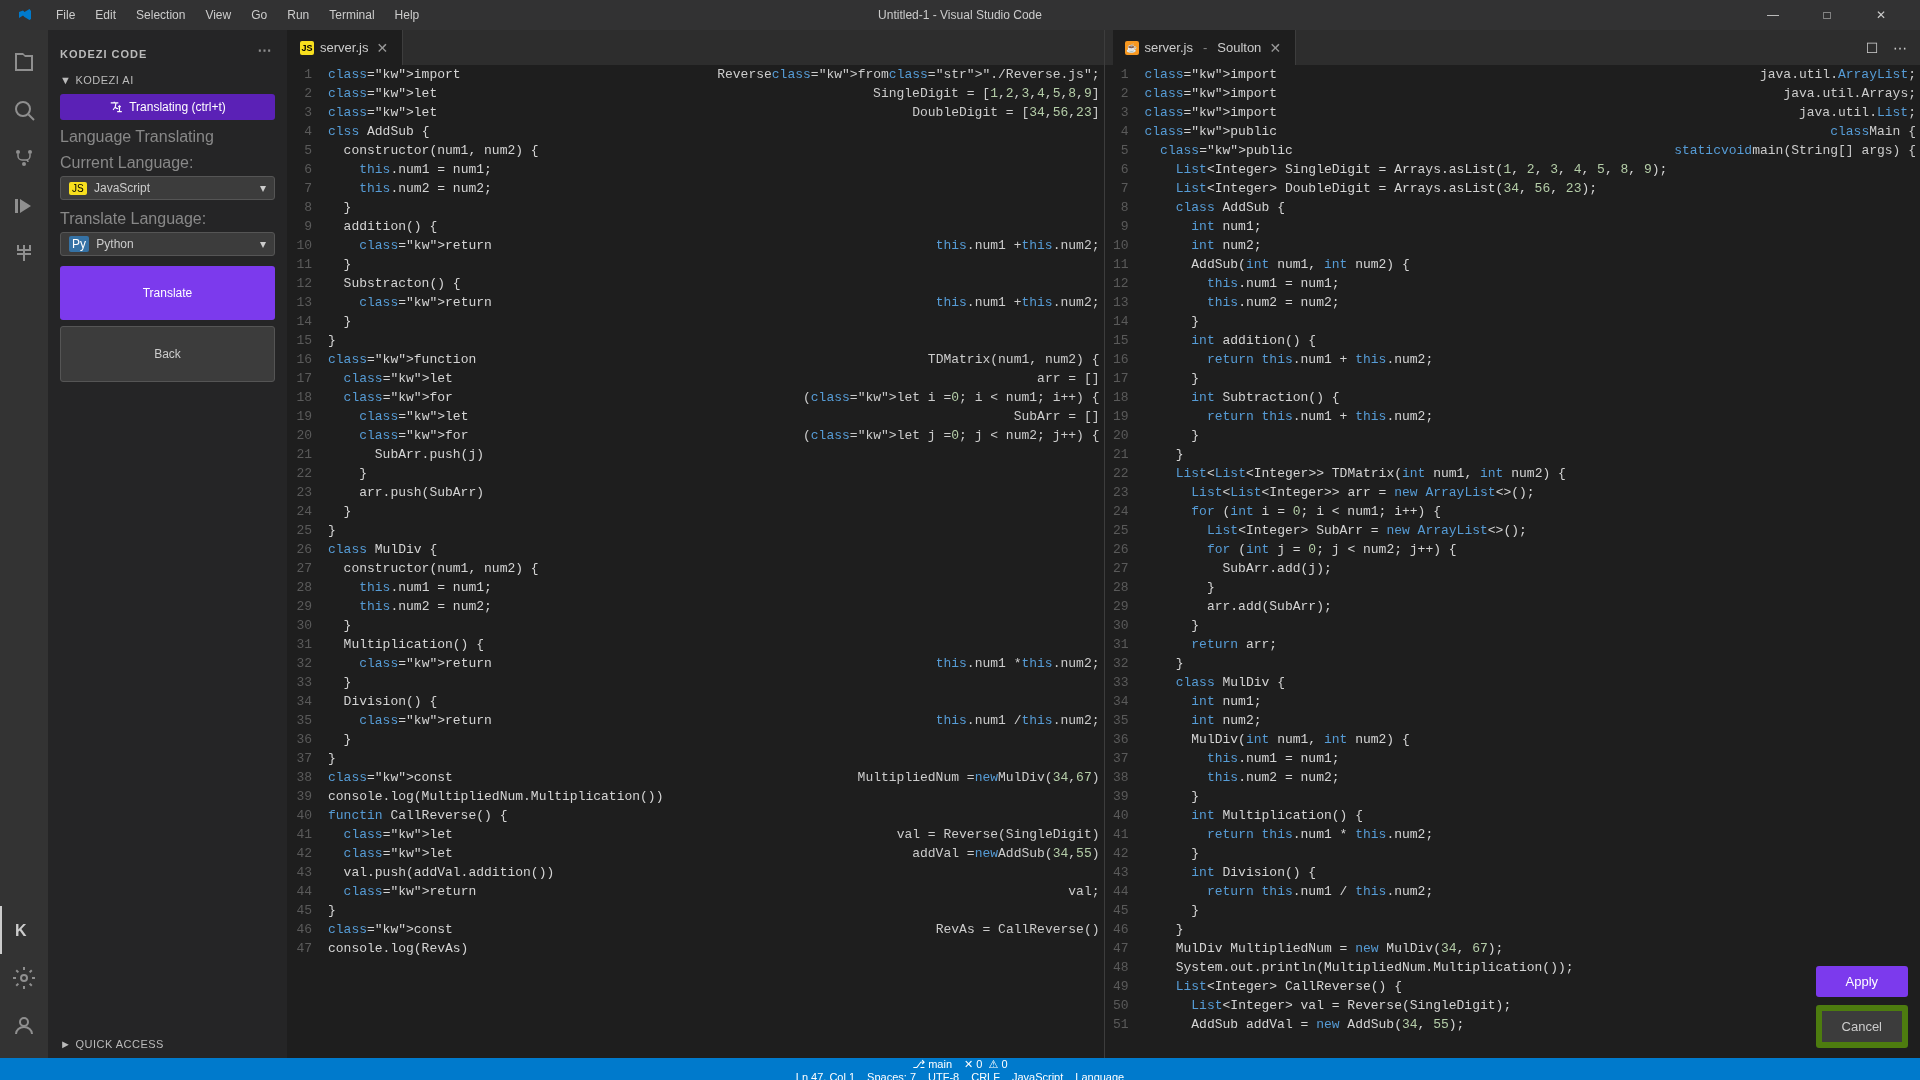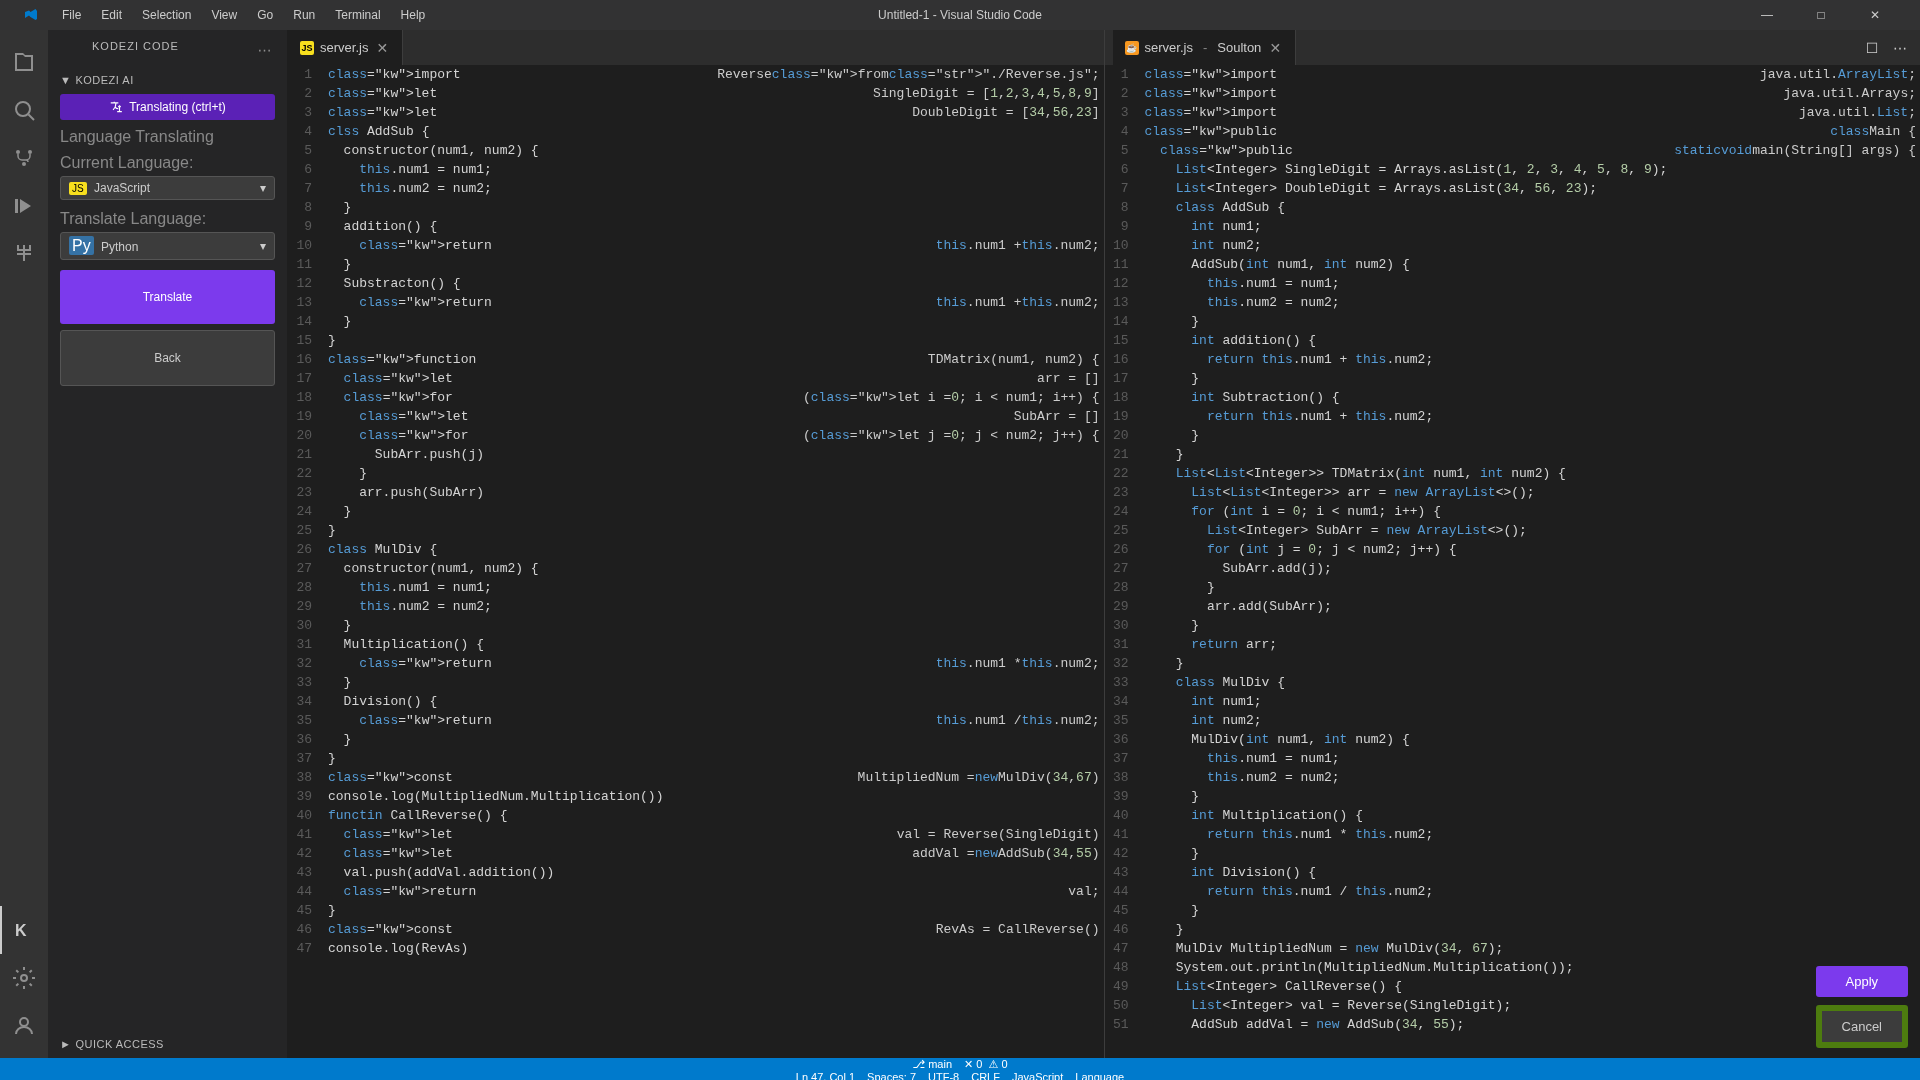--- a/index.html
+++ b/index.html
@@ -14,21 +14,21 @@
       flex-direction: column;
     }
 
     
     .title-bar {
       height: 30px;
       background: #323233;
       display: flex;
       align-items: center;
       justify-content: space-between;
-      padding: 0 22px;
+      padding: 0 16px;
       flex-shrink: 0;
     }
     .title-bar-left {
       display: flex;
       align-items: center;
       gap: 16px;
     }
     .title-bar-icon {
       width: 16px;
       height: 16px;
@@ -107,29 +107,28 @@
     .sidebar {
       width: 240px;
       background: #252526;
       display: flex;
       flex-direction: column;
       flex-shrink: 0;
       border-right: 1px solid #1e1e1e;
     }
     .sidebar-header {
       display: flex;
-      align-items: flex-start;
+      align-items: flex-end;
       justify-content: space-between;
       padding: 10px 12px 6px 12px;
       font-size: 11px;
-      font-weight: normal;
+      font-weight: bold;
       color: #bbbbbb;
       text-transform: uppercase;
       letter-spacing: 1px;
-      margin-left: 32px;
     }
     .sidebar-header-actions {
       display: flex;
       gap: 4px;
     }
     .sidebar-icon-btn {
       width: 20px;
       height: 20px;
       display: flex;
       align-items: center;
@@ -519,21 +518,21 @@
         <span>
           <span class="lang-flag" style="background:#f7df1e;color:#000;padding:1px 3px;font-size:10px;border-radius:2px;margin-right:4px;">JS</span>
           <span>JavaScript</span>
         </span>
         <span>▾</span>
       </div>
 
       <div class="language-label">Translate Language:</div>
       <div class="language-select">
         <span>
-          <span class="lang-flag" style="background:#3572a5;color:#fff;padding:1px 3px;font-size:16px;border-radius:2px;margin-right:4px;">Py</span>
+          <span class="lang-flag" style="background:#3572a5;color:#fff;padding:1px 3px;font-size:12px;border-radius:2px;margin-right:4px;">Py</span>
           <span>Python</span>
         </span>
         <span>▾</span>
       </div>
 
       <button class="action-btn translate">Translate</button>
       <button class="action-btn back">Back</button>
     </div>
 
     <div class="quick-access">

